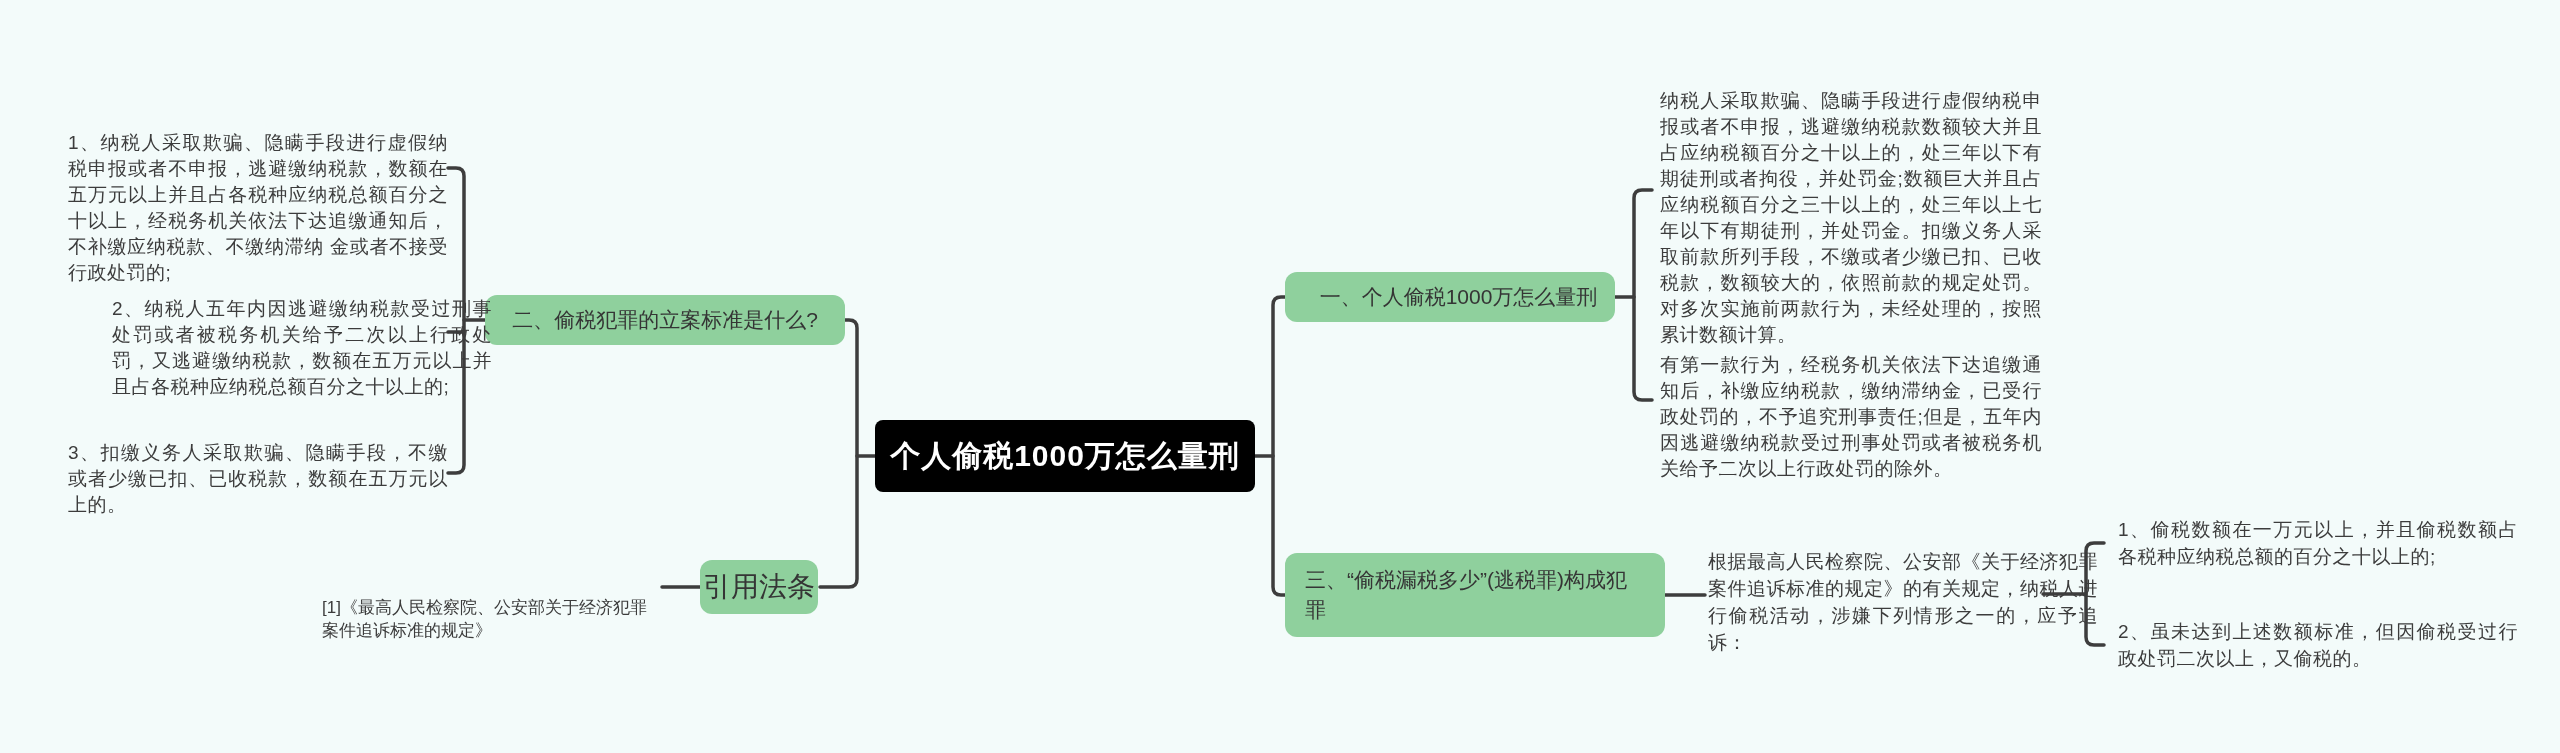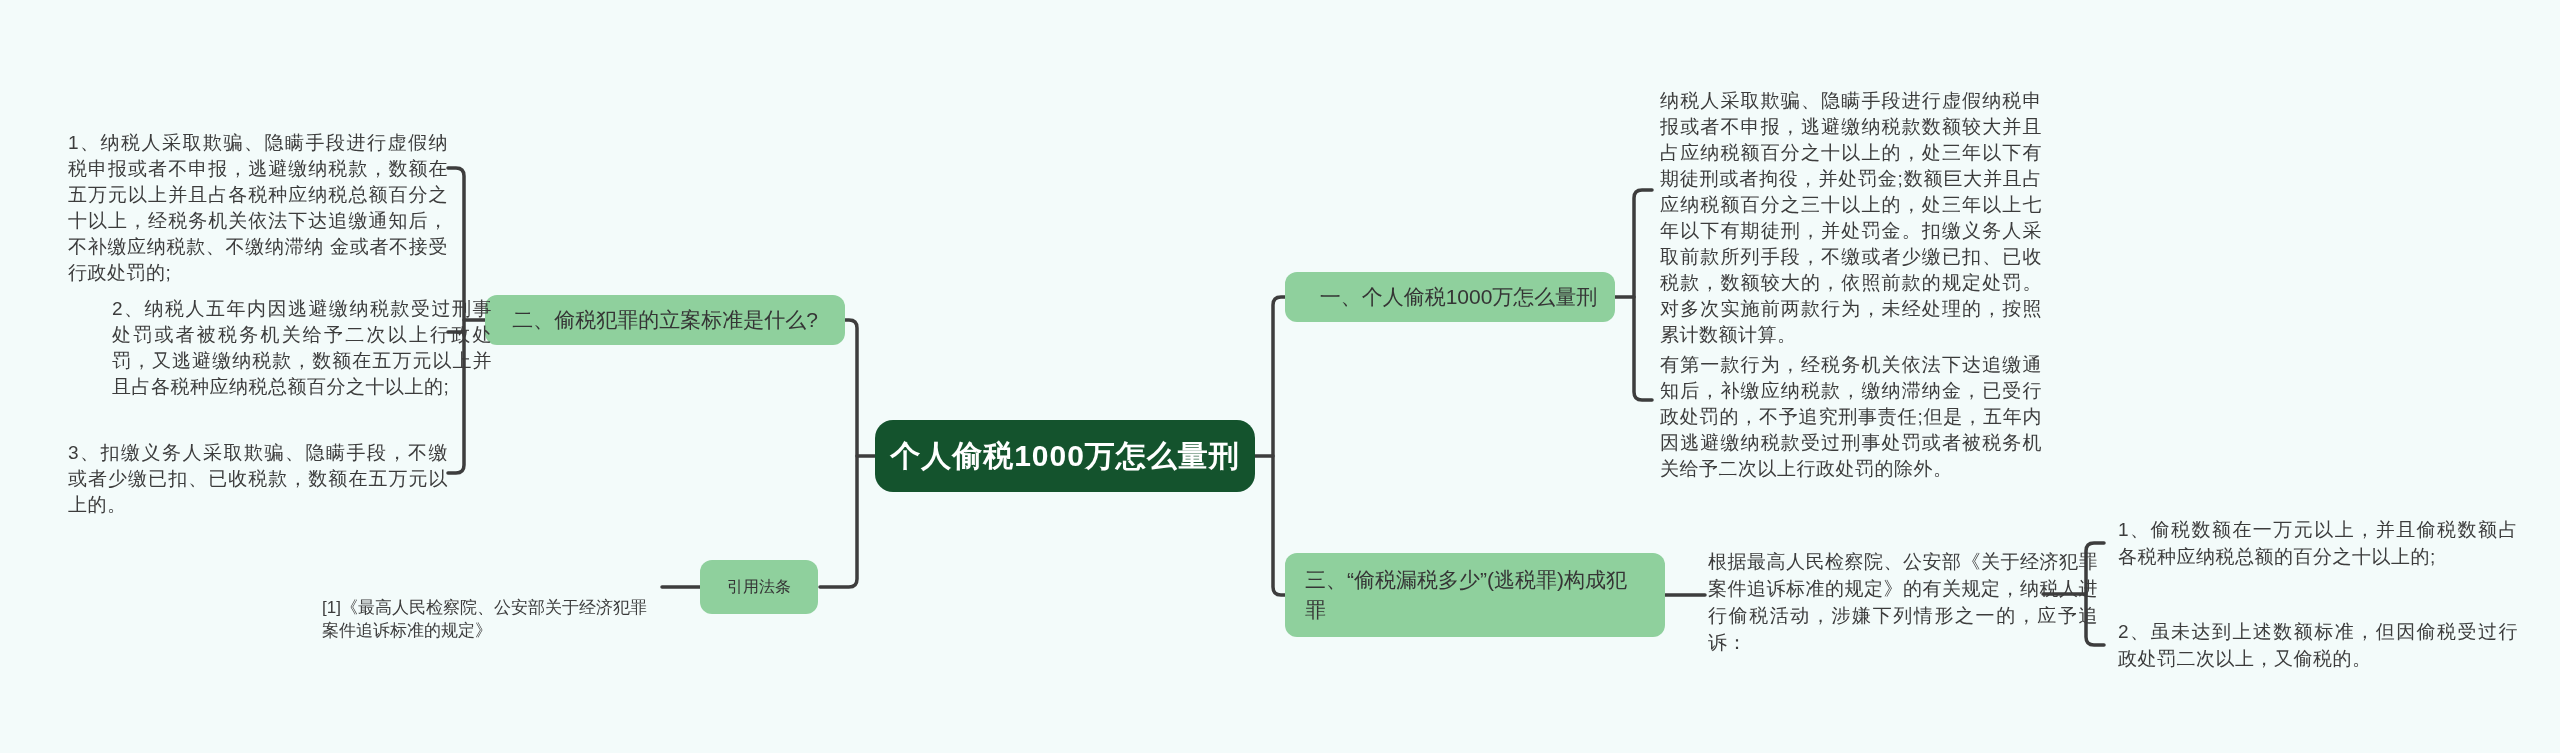--- a/index.html
+++ b/index.html
@@ -23,25 +23,25 @@
   .node{
     position:absolute;
     box-sizing:border-box;
     display:flex;align-items:center;justify-content:center;
     border-radius:12px;
     background:#8fd09d;
     color:#353535;
     font-size:21px;line-height:30px;
   }
   .node.root{
-    background:#14532d;
+    background:#000000;
     color:#ffffff;
     font-size:30px;
     font-weight:700;
-    border-radius:18px;
+    border-radius:8px;
     letter-spacing:1px;
   }
   .node.twolines{justify-content:flex-start;text-align:left;padding:12px 20px;}
   .citation{
     position:absolute;
     font-size:17px;line-height:23px;
     color:#3c3c3c;
     text-align:left;
   }
 </style>
@@ -74,21 +74,21 @@
   <div class="node root" style="left:875px;top:420px;width:380px;height:72px;">个人偷税1000万怎么量刑</div>
 
   <div class="node" style="left:485px;top:295px;width:360px;height:50px;">二、偷税犯罪的立案标准是什么?</div>
 
   <div class="textnode" style="left:68px;top:83px;width:380px;margin-top:47px;">1、纳税人采取欺骗、隐瞒手段进行虚假纳税申报或者不申报，逃避缴纳税款，数额在五万元以上并且占各税种应纳税总额百分之十以上，经税务机关依法下达追缴通知后，不补缴应纳税款、不缴纳滞纳 金或者不接受行政处罚的;</div>
 
   <div class="textnode" style="left:68px;top:296px;width:380px;margin-left:44px;">2、纳税人五年内因逃避缴纳税款受过刑事处罚或者被税务机关给予二次以上行政处罚，又逃避缴纳税款，数额在五万元以上并且占各税种应纳税总额百分之十以上的;</div>
 
   <div class="textnode" style="left:68px;top:440px;width:380px;">3、扣缴义务人采取欺骗、隐瞒手段，不缴或者少缴已扣、已收税款，数额在五万元以上的。</div>
 
-  <div class="node" style="left:700px;top:560px;width:118px;height:54px;font-size:16px;">引用法条</div>
+  <div class="node" style="left:700px;top:560px;width:118px;height:54px;font-size:28px;">引用法条</div>
 
   <div class="citation" style="left:322px;top:596px;width:340px;">[1]《最高人民检察院、公安部关于经济犯罪案件追诉标准的规定》</div>
 
   <div class="node" style="left:1285px;top:272px;width:330px;height:50px;padding-left:17px;">一、个人偷税1000万怎么量刑</div>
 
   <div class="textnode" style="left:1660px;top:88px;width:382px;">纳税人采取欺骗、隐瞒手段进行虚假纳税申报或者不申报，逃避缴纳税款数额较大并且占应纳税额百分之十以上的，处三年以下有期徒刑或者拘役，并处罚金;数额巨大并且占应纳税额百分之三十以上的，处三年以上七年以下有期徒刑，并处罚金。扣缴义务人采取前款所列手段，不缴或者少缴已扣、已收税款，数额较大的，依照前款的规定处罚。对多次实施前两款行为，未经处理的，按照累计数额计算。</div>
 
   <div class="textnode" style="left:1660px;top:352px;width:382px;">有第一款行为，经税务机关依法下达追缴通知后，补缴应纳税款，缴纳滞纳金，已受行政处罚的，不予追究刑事责任;但是，五年内因逃避缴纳税款受过刑事处罚或者被税务机关给予二次以上行政处罚的除外。</div>
 
   <div class="node twolines" style="left:1285px;top:553px;width:380px;height:84px;">三、“偷税漏税多少”(逃税罪)构成犯罪</div>

